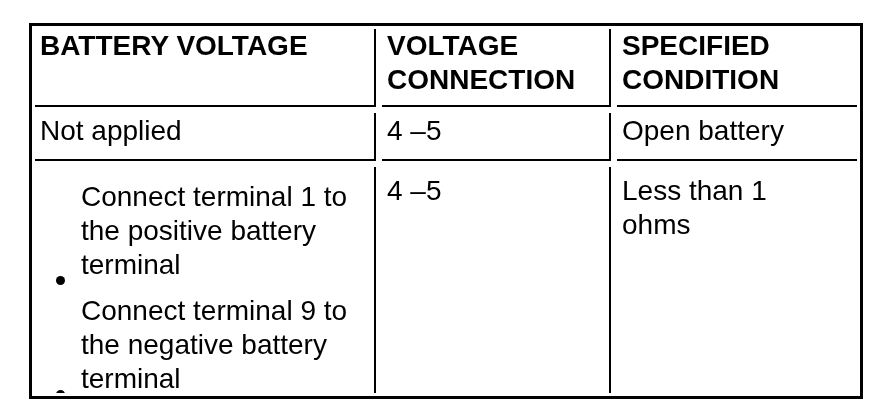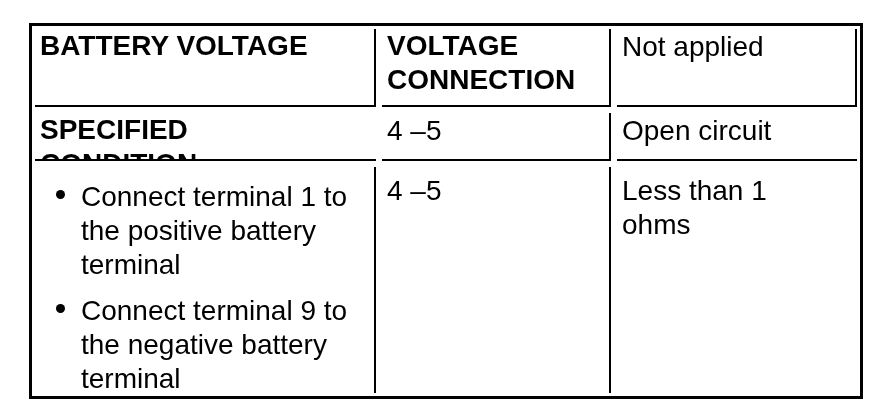--- a/index.html
+++ b/index.html
@@ -45,46 +45,46 @@
   .r1, .r2 { border-bottom: 2px solid var(--color-border); }
   .r1 { font-weight: bold; padding-top: 0; }
   .r2 { padding-top: 1px; }
   .r3 { padding-top: 7px; }
   .c3 { padding-right: 26px; }
   ul.bullets {
     list-style: none;
   }
   ul.bullets li {
     display: flex;
-    align-items: flex-start;
+    align-items: flex-end;
   }
   ul.bullets li + li { margin-top: 6px; }
   .bullet {
     flex: 0 0 9px;
     width: 9px;
     height: 9px;
     border-radius: 50%;
     background: var(--color-text);
     margin: 13px 13px 0 10px;
   }
   .li-text { flex: 1; }
 </style>
 </head>
 <body>
 
 <div class="page">
   <div class="spec-table">
 
     <div class="cell r1 c1">BATTERY VOLTAGE</div>
     <div class="cell r1 c2">VOLTAGE CONNECTION</div>
+    <div class="cell r1 c3">SPECIFIED CONDITION</div>
+
     <div class="cell r2 c1">Not applied</div>
-
-    <div class="cell r1 c3">SPECIFIED CONDITION</div>
     <div class="cell r2 c2">4 –5</div>
-    <div class="cell r2 c3">Open circuit</div>
+    <div class="cell r2 c3">Open battery</div>
 
     <div class="cell r3 c1">
       <ul class="bullets">
         <li>
           <span class="bullet"></span>
           <span class="li-text">Connect terminal 1 to the positive battery terminal</span>
         </li>
         <li>
           <span class="bullet"></span>
           <span class="li-text">Connect terminal 9 to the negative battery terminal</span>

